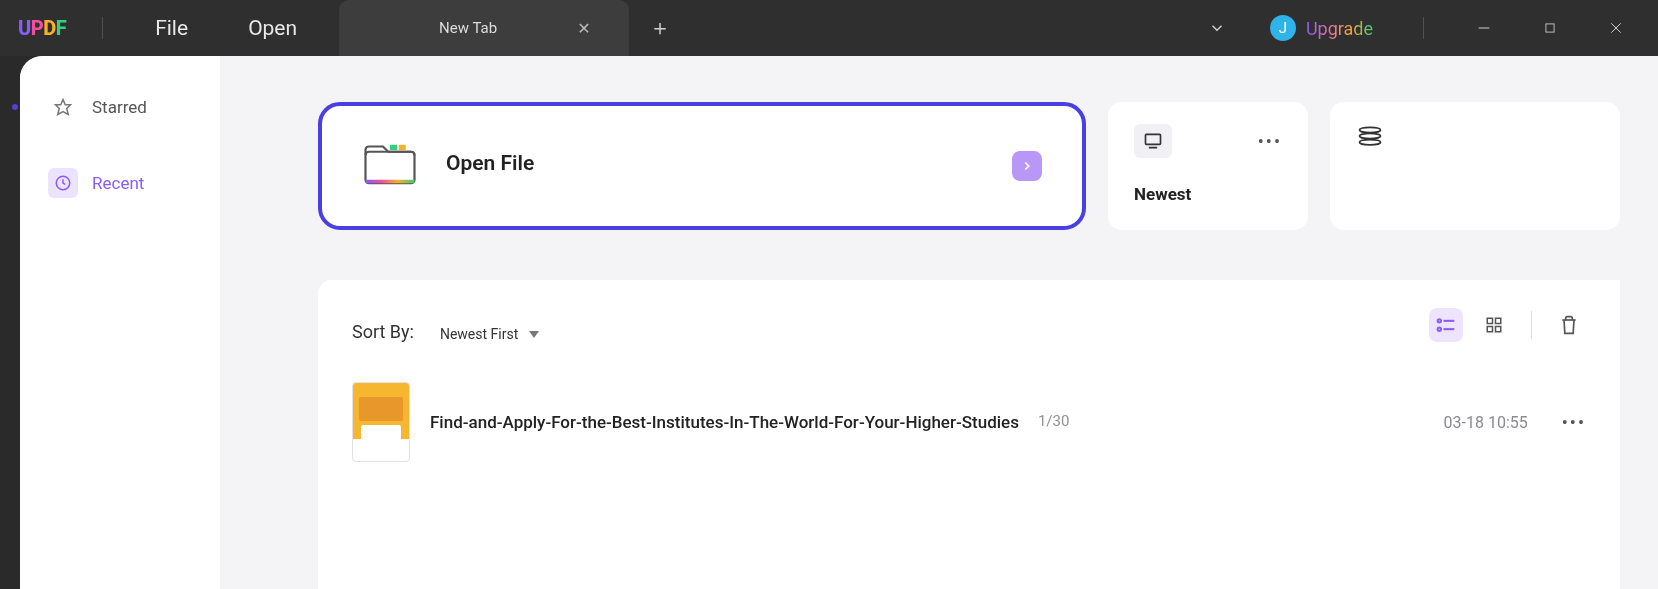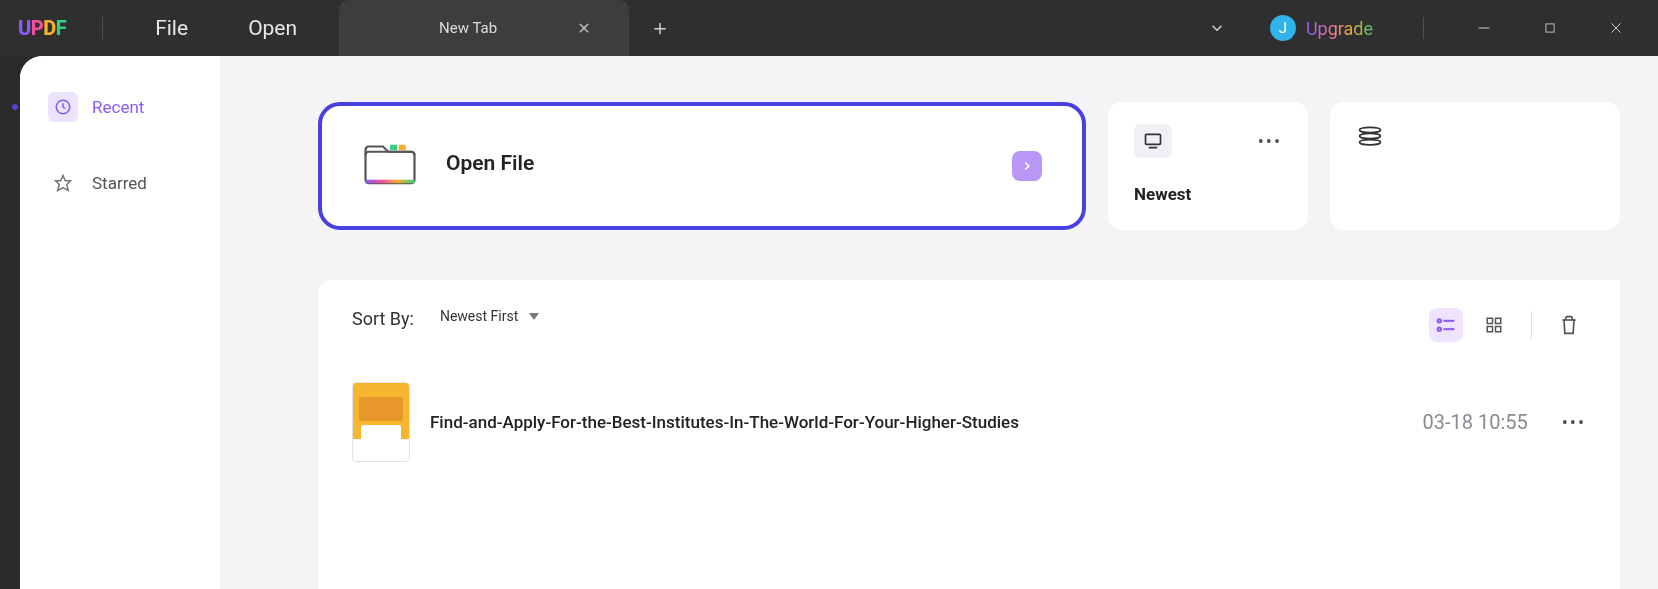--- a/index.html
+++ b/index.html
@@ -153,21 +153,21 @@
   .files-panel {
     margin-top:50px;
     background:#fff;
     flex:1;
     border-top-left-radius:14px;
     margin-left:98px;
     margin-right:38px;
     padding:28px 34px;
   }
   .sort-row {
-    display:flex; align-items:flex-start; gap:26px;
+    display:flex; align-items:flex-end; gap:26px;
   }
   .sort-label { font-size:18px; color:#333;}
   .sort-sel {
     display:flex; align-items:center; gap:10px; font-size:14px; color:#333; cursor:pointer;
   }
   .sort-sel svg {width:12px;height:10px;fill:#777;}
   .sort-right { margin-left:auto; display:flex; align-items:center; gap:14px;}
   .view-btn {
     width:34px;height:34px;border-radius:8px;display:flex;align-items:center;justify-content:center;cursor:pointer;
   }
@@ -189,21 +189,21 @@
     background:#e8982a; border-radius:2px;
   }
   .thumb::after{
     content:""; position:absolute; top:42px; left:8px; right:8px; height:16px;
     background:#fff; border-radius:2px;
   }
   .file-info { display:flex; gap:19px; }
   .file-title { font-size:17px; color:#222; font-weight:500;}
   .file-pages { font-size:15px; color:#909098;}
   .file-meta { margin-left:auto; display:flex; align-items:center; gap:34px;}
-  .file-date { font-size:20px; color:#8a8a92;}
+  .file-date { font-size:16px; color:#8a8a92;}
 </style>
 </head>
 <body>
 
 <div class="titlebar">
   <div class="logo">
     <span>U</span>
       <span>P</span>
       <span>D</span>
       <span>F</span>
@@ -248,36 +248,36 @@
     </div>
   </div>
 </div>
 
 <div class="dot"></div>
 
 <div class="app-body">
   <div class="workspace">
 
     <div class="sidebar">
+      <div class="side-item">
+        <div class="side-icon-box">
+          <svg viewBox="0 0 24 24" fill="none" stroke="#777" stroke-width="2">
+              <polygon points="12 2 15 9 22 9 17 14 19 22 12 18 5 22 7 14 2 9 9 9"></polygon>
+            </svg>
+        </div>
+        <span>Starred</span>
+      </div>
       <div class="side-item active">
         <div class="side-icon-box">
           <svg viewBox="0 0 24 24" fill="none" stroke="#8a5cf6" stroke-width="2">
               <circle cx="12" cy="12" r="9"></circle>
               <polyline points="12 7 12 12 15 14"></polyline>
             </svg>
         </div>
         <span>Recent</span>
-      </div>
-      <div class="side-item">
-        <div class="side-icon-box">
-          <svg viewBox="0 0 24 24" fill="none" stroke="#777" stroke-width="2">
-              <polygon points="12 2 15 9 22 9 17 14 19 22 12 18 5 22 7 14 2 9 9 9"></polygon>
-            </svg>
-        </div>
-        <span>Starred</span>
       </div>
     </div>
 
     <div class="main">
 
       <div class="cards-row">
         <div class="open-card">
           <div class="folder-icon">
             <svg viewBox="0 0 64 52" fill="none">
               <rect x="4" y="12" width="56" height="36" rx="4" fill="#fff" stroke="#555" stroke-width="2.5"></rect>
@@ -363,20 +363,21 @@
                   <path d="M6 6 L7 22 L17 22 L18 6"></path>
                 </svg>
             </div>
           </div>
         </div>
 
         <div class="file-row">
           <div class="thumb"></div>
           <div class="file-info">
             <div class="file-title">Find-and-Apply-For-the-Best-Institutes-In-The-World-For-Your-Higher-Studies</div>
+            <div class="file-pages">1/30</div>
           </div>
           <div class="file-meta">
             <div class="file-date">03-18 10:55</div>
             <div class="more-dots">•••</div>
           </div>
         </div>
       </div>
 
     </div>
 

